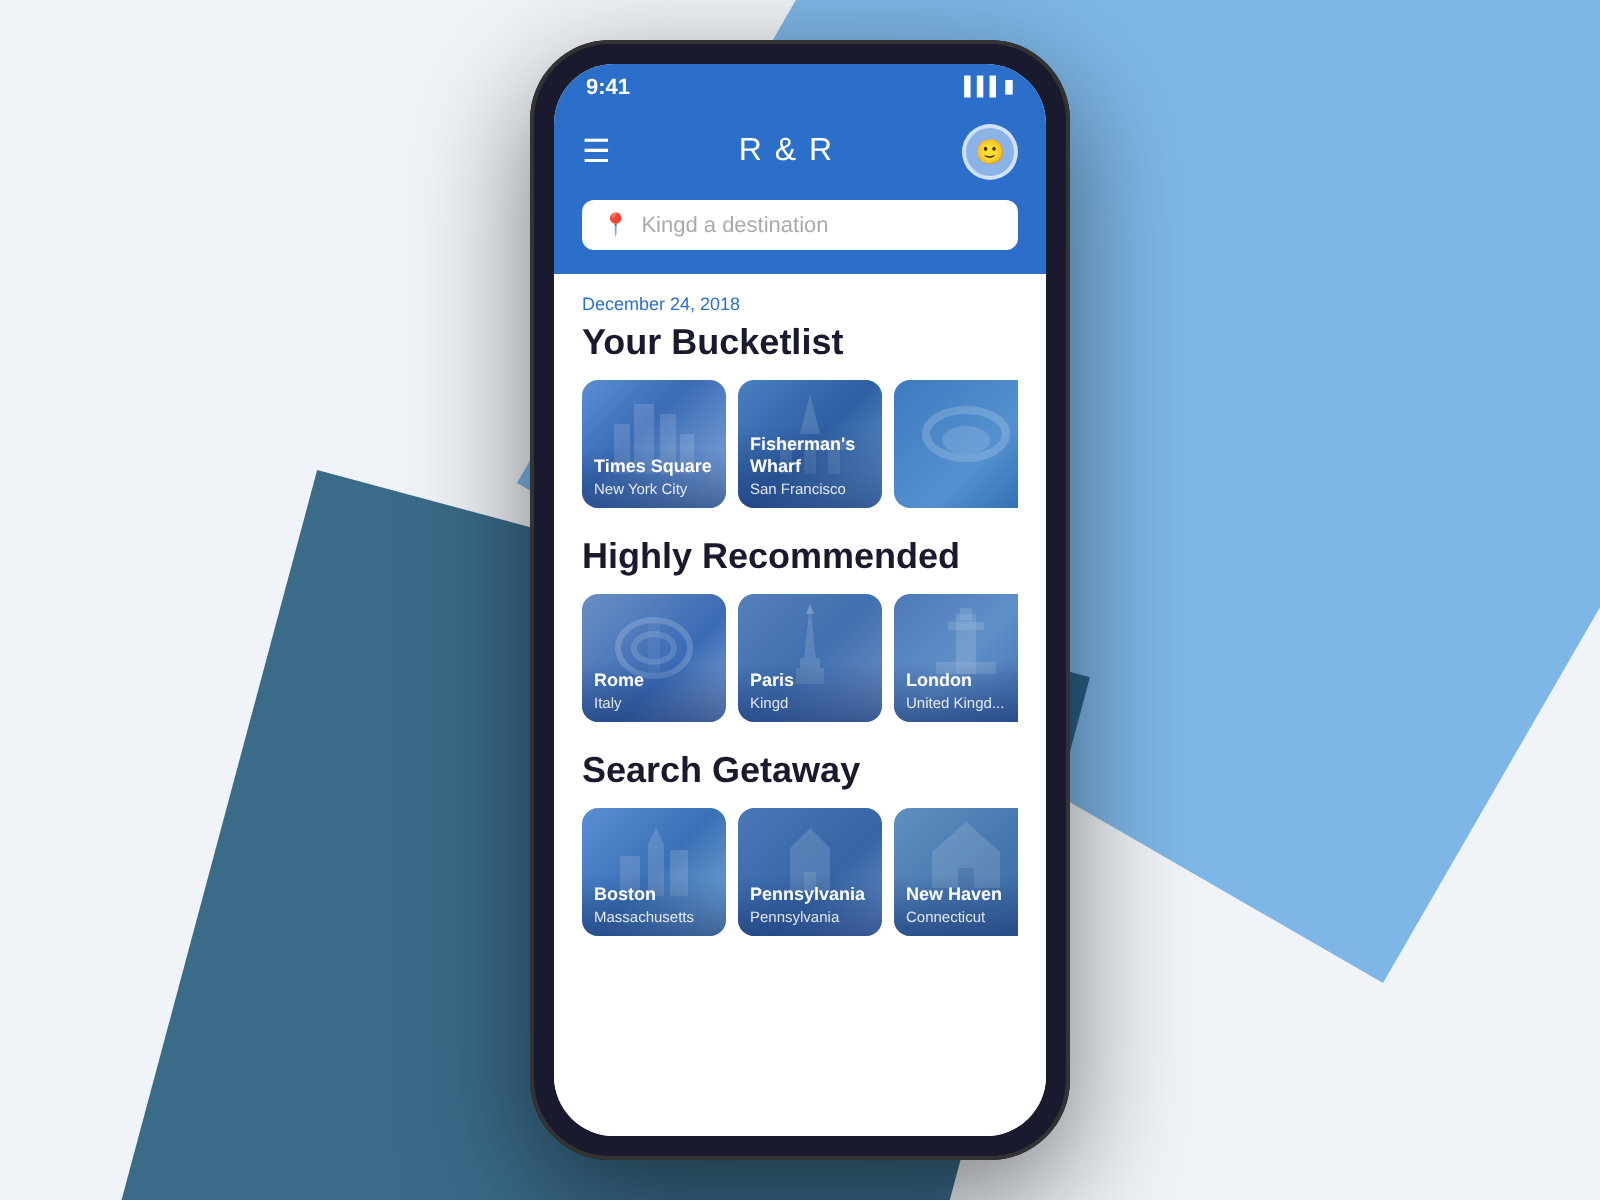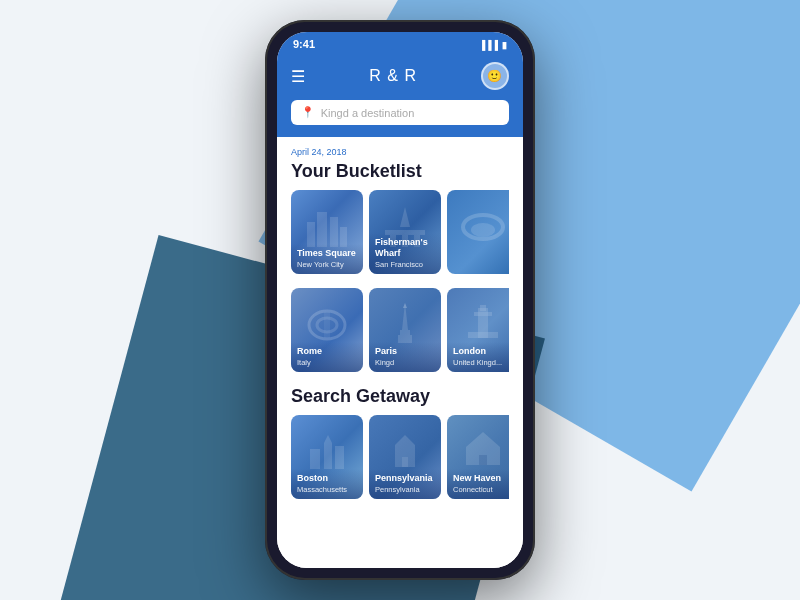--- a/index.html
+++ b/index.html
@@ -59,21 +59,21 @@
       overflow: hidden;
       display: flex;
       flex-direction: column;
     }
 
     
     .status-bar {
       background: #2c6fca;
       display: flex;
       justify-content: space-between;
-      align-items: flex-end;
+      align-items: flex-start;
       padding: 6px 16px 4px;
       color: white;
       font-size: 10px;
       font-weight: bold;
     }
     .status-time { font-size: 11px; font-weight: bold; }
     .status-icons { display: flex; align-items: center; gap: 4px; font-size: 9px; }
 
     
     .app-header {
@@ -144,21 +144,21 @@
     .card-row {
       display: flex;
       gap: 6px;
       margin-bottom: 14px;
       overflow: hidden;
     }
 
     .destination-card {
       flex: 1;
       min-width: 72px;
-      height: 84px;
+      height: 64px;
       border-radius: 8px;
       overflow: hidden;
       position: relative;
       cursor: pointer;
     }
 
     
     .card-times-square { background: linear-gradient(135deg, #5b8fd4 0%, #3a6bb5 40%, #8aaedc 100%); }
     .card-fishermans-wharf { background: linear-gradient(135deg, #4a7fc1 0%, #2e5fa3 50%, #6b9fd4 100%); }
     .card-cloud-gate { background: linear-gradient(135deg, #3d7abf 0%, #5591d0 60%, #2c6aae 100%); }
@@ -230,21 +230,21 @@
 
     <div class="search-container">
       <div class="search-bar">
         <span class="search-icon">📍</span>
         <span class="search-placeholder">Kingd a destination</span>
       </div>
     </div>
 
     <div class="content">
 
-      <div class="date-label">April 24, 2018</div>
+      <div class="date-label">December 24, 2018</div>
 
       <div class="section-divider">
         <div class="section-title">Your Bucketlist</div>
         <div class="card-row">
 
           <div class="destination-card card-times-square">
             <div class="card-art">
               <svg width="50" height="45" viewBox="0 0 50 45">
                 <rect x="5" y="20" width="8" height="25" class="landmark-shape"></rect>
                 <rect x="15" y="10" width="10" height="35" class="landmark-shape"></rect>
@@ -280,20 +280,21 @@
                 <ellipse cx="25" cy="25" rx="20" ry="12" fill="none" stroke="rgba(255,255,255,0.5)" stroke-width="4"></ellipse>
                 <ellipse cx="25" cy="28" rx="12" ry="7" class="landmark-shape"></ellipse>
               </svg>
             </div>
           </div>
 
         </div>
       </div>
 
       <div class="section-divider">
+        <div class="section-title">Highly Recommended</div>
         <div class="card-row">
 
           <div class="destination-card card-rome">
             <div class="card-art">
               <svg width="50" height="45" viewBox="0 0 50 45">
                 <ellipse cx="25" cy="25" rx="18" ry="14" fill="none" stroke="rgba(255,255,255,0.5)" stroke-width="3"></ellipse>
                 <ellipse cx="25" cy="25" rx="10" ry="7" fill="none" stroke="rgba(255,255,255,0.4)" stroke-width="3"></ellipse>
                 <rect x="22" y="12" width="6" height="26" class="landmark-shape" opacity="0.4"></rect>
               </svg>
             </div>

